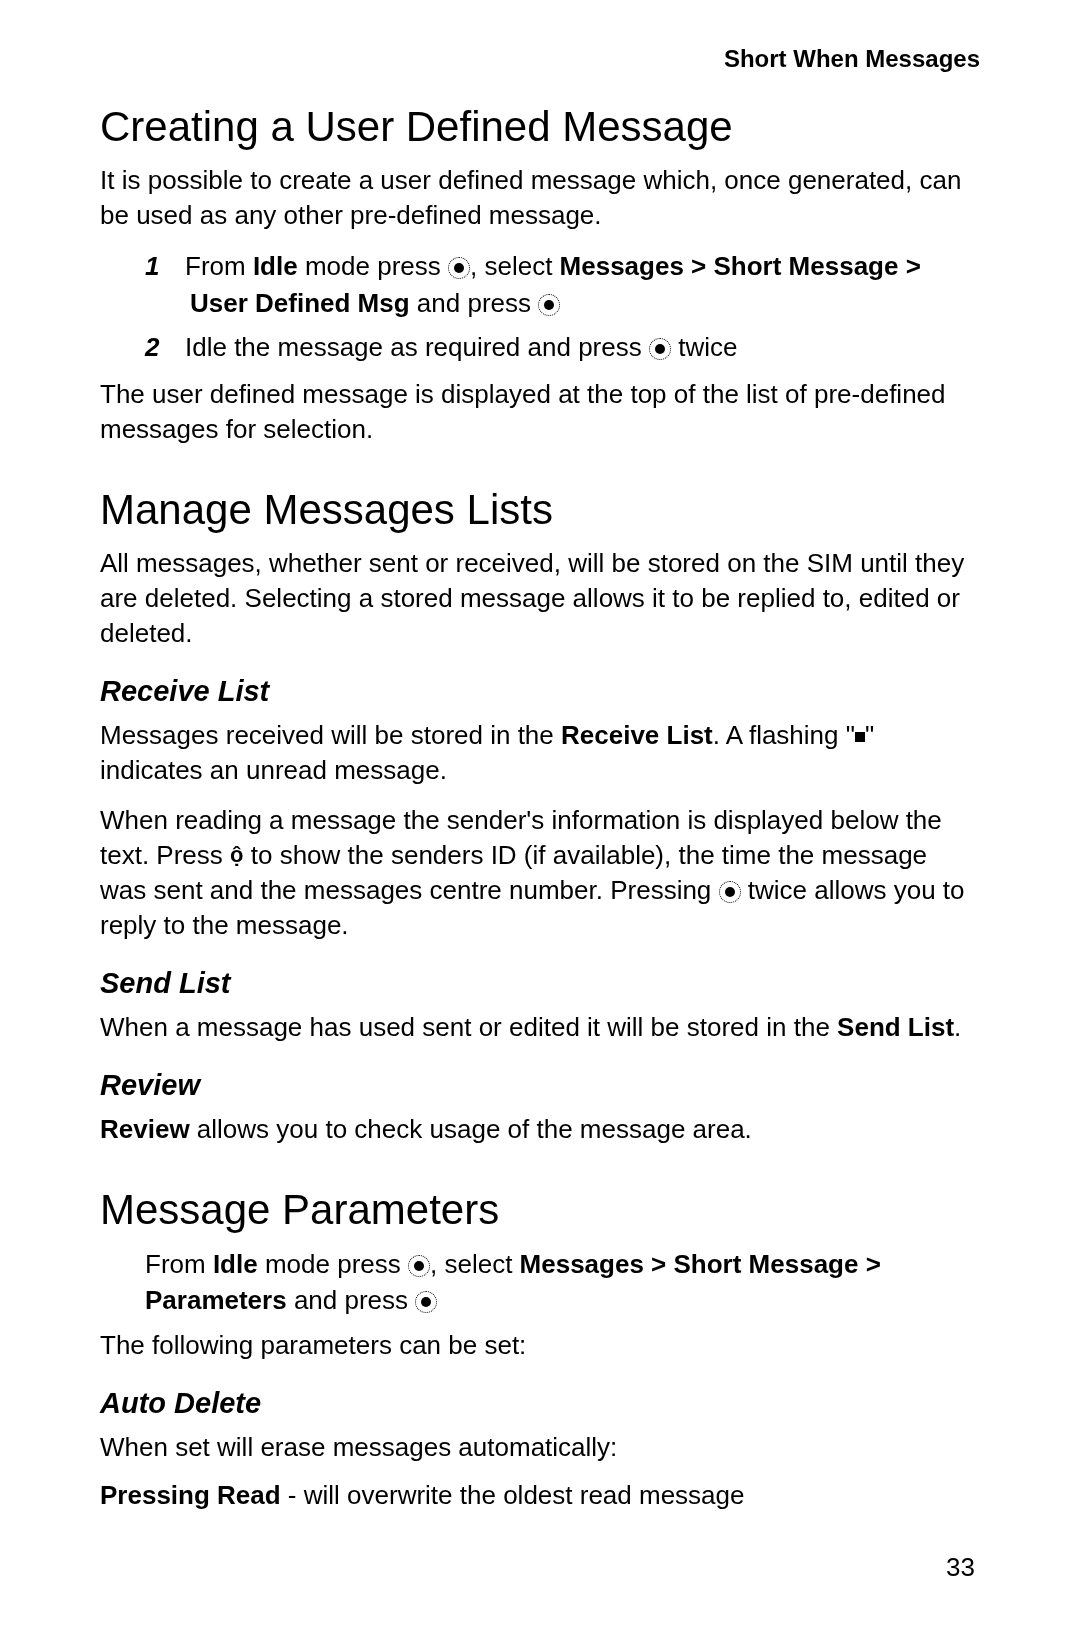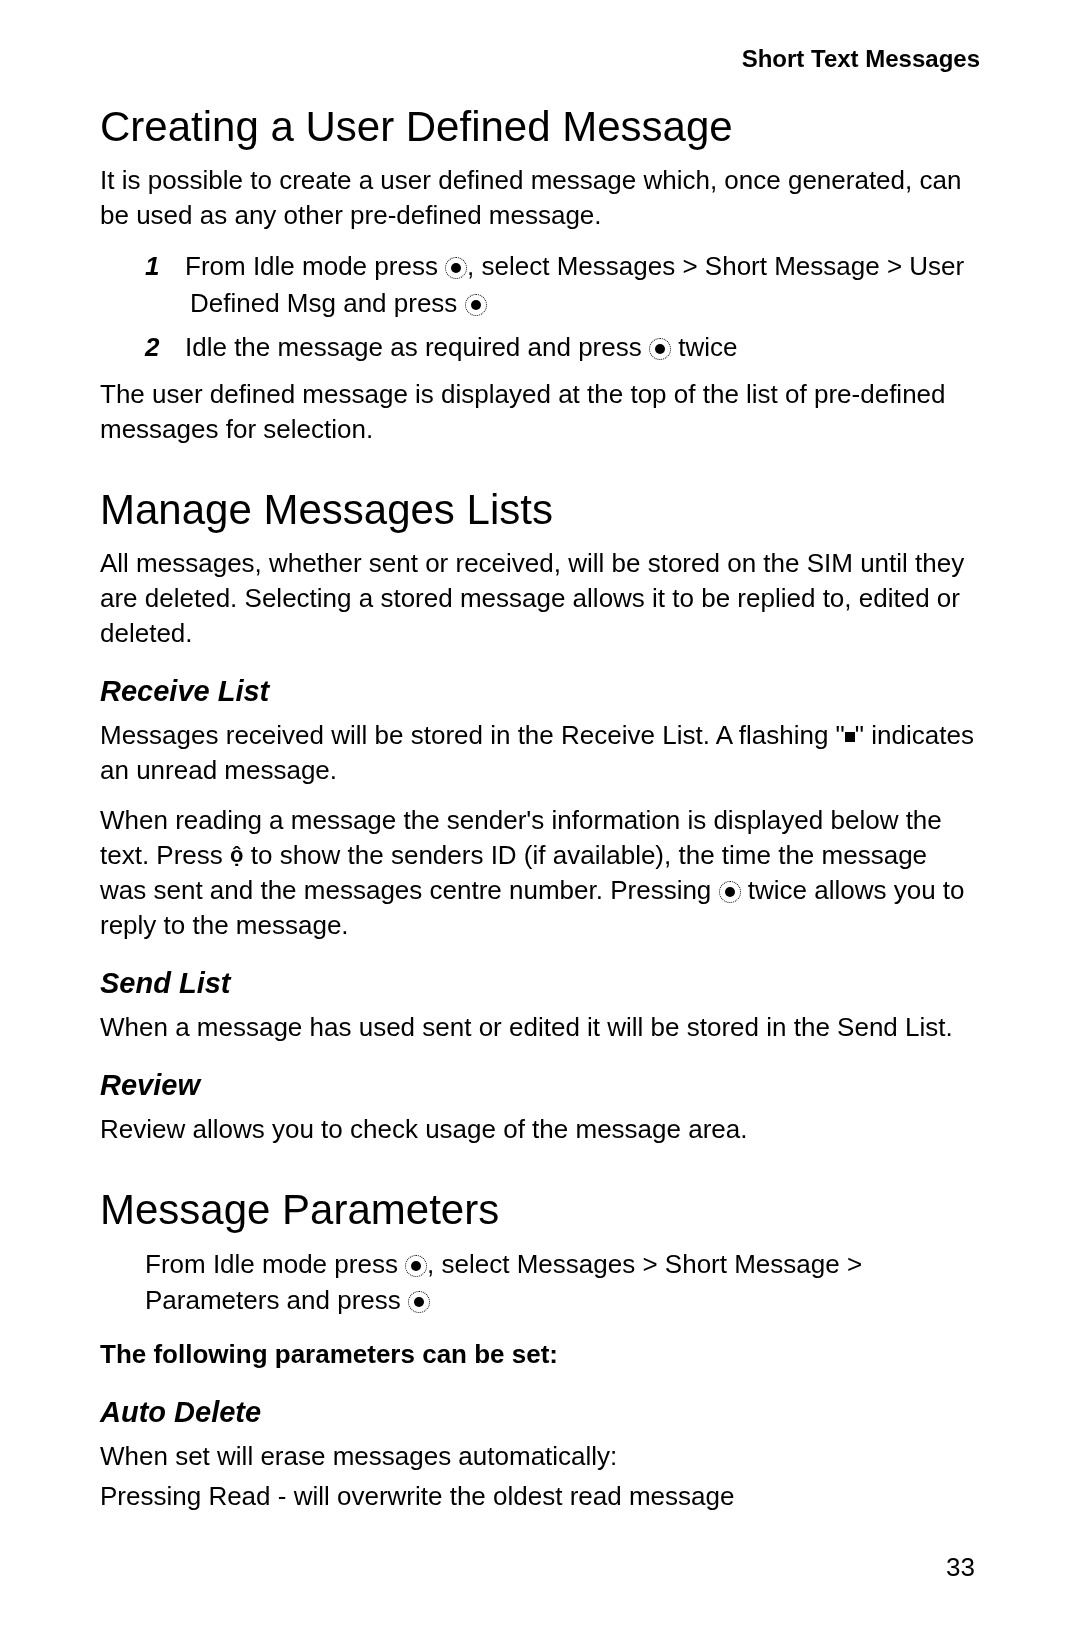--- a/index.html
+++ b/index.html
@@ -81,26 +81,26 @@
     width: 10px; height: 10px;
     background: #000;
     vertical-align: middle;
   }
   .pagenum {
     position: absolute;
     bottom: 49px;
     right: 105px;
     font-size: 26px;
   }
-  b { font-weight: normal; }
+  b { font-weight: bold; }
 </style>
 </head>
 <body>
 
-<div class="header">Short Text Messages</div>
+<div class="header">Short When Messages</div>
 
 <h1>Creating a User Defined Message</h1>
 <p class="para">It is possible to create a user defined message which, once generated, can be used as any other pre-defined message.</p>
 
 <p class="step">
   <span class="num">1</span><span>From </span><b>Idle</b><span> mode press </span><span class="icon-nav"></span><span>, select </span><b>Messages &gt; Short Message &gt; User Defined Msg</b><span> and press </span><span class="icon-nav"></span>
 </p>
 <p class="step">
   <span class="num">2</span><span>Idle the message as required and press </span><span class="icon-nav"></span><span> twice</span>
 </p>
@@ -125,21 +125,21 @@
 
 <h2 class="sub-gap">Review</h2>
 <p class="para">
   <b>Review</b><span> allows you to check usage of the message area.</span>
 </p>
 
 <h1 class="sec-gap">Message Parameters</h1>
 <p class="step" style="margin-left:45px; text-indent:0; padding-left:0;">
   <span>From </span><b>Idle</b><span> mode press </span><span class="icon-nav"></span><span>, select </span><b>Messages &gt; Short Message &gt; Parameters</b><span> and press </span><span class="icon-nav"></span>
 </p>
-<p class="para" style="margin-top:19px;font-weight:bold;">The following parameters can be set:</p>
+<p class="para" style="margin-top:10px;">The following parameters can be set:</p>
 
 <h2 class="sub-gap">Auto Delete</h2>
-<p class="para" style="margin-bottom:4px;">When set will erase messages automatically:</p>
+<p class="para" style="margin-bottom:12px;">When set will erase messages automatically:</p>
 <p class="para">
   <b>Pressing Read</b><span> - will overwrite the oldest read message</span>
 </p>
 
 <div class="pagenum">33</div>
 
 </body></html>

